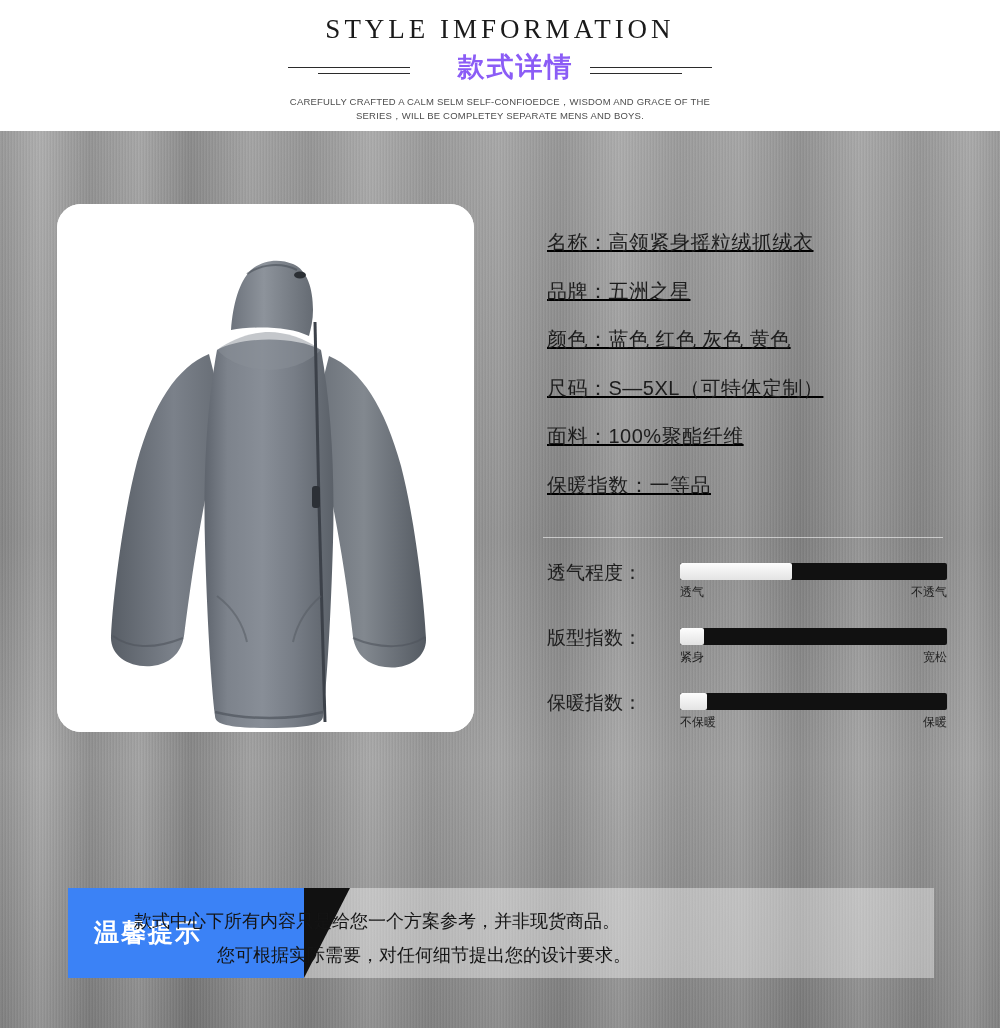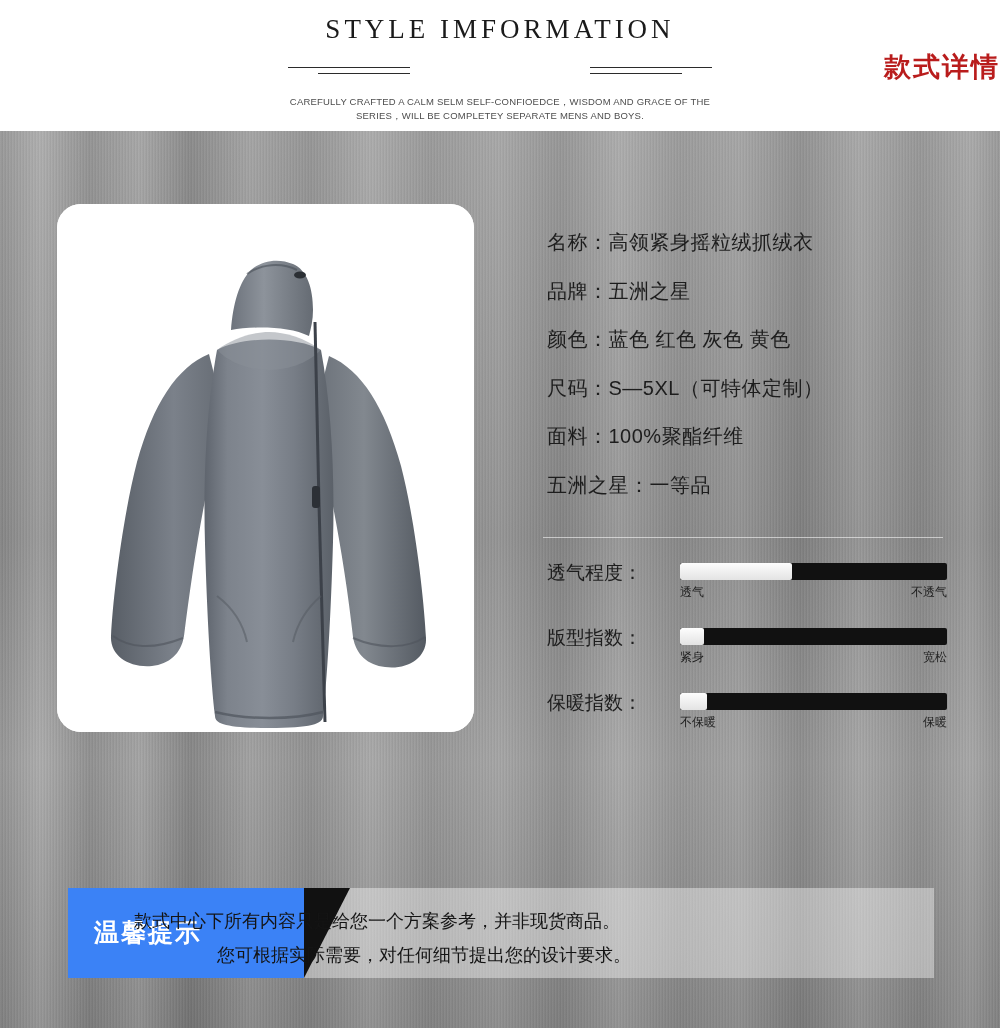--- a/index.html
+++ b/index.html
@@ -23,25 +23,25 @@
     padding-top: 14px;
     font-family: "Liberation Serif", serif;
   }
   .header-cn-wrap {
     position: relative;
     width: 1000px; height: 40px;
     margin-top: 4px;
   }
   .header-title-cn {
     position: absolute; left: 0; right: 0; top: 0;
-    text-align: right;
+    text-align: center;
     font-size: 27px;
     font-weight: bold;
     letter-spacing: 2px;
-    color: #b91c1c;
+    color: #8b5cf6;
     z-index: 2;
     padding-left: 31px;
   }
   .rule { position: absolute; top: 18px; height: 0; border-top: 1px solid #2b2b2b; }
   .rule.left  { left: 288px; width: 122px; }
   .rule.right { right: 288px; width: 122px; }
   .rule2 { position: absolute; top: 24px; height: 0; border-top: 1px solid #2b2b2b; }
   .rule2.left  { left: 318px; width: 92px; }
   .rule2.right { right: 318px; width: 92px; }
 
@@ -83,21 +83,21 @@
     overflow: hidden;
     z-index: 3;
   }
   .jacket { position: absolute; left: 0; top: 0; width: 417px; height: 528px; }
 
   
   .spec-panel {
     position: absolute; left: 513px; top: 204px; width: 440px; height: 612px;
     z-index: 3;
   }
-  .spec-list { padding: 14px 0 0 34px; }
+  .spec-list { padding: 14px 0 0 34px; text-decoration: underline; }
   .spec-row {
     font-size: 20px; color: #1d1d1d; line-height: 48.5px;
     white-space: nowrap;
     letter-spacing: 0.5px;
   }
   .divider {
     position: absolute; left: 30px; top: 333px; width: 400px;
     border-top: 1px solid rgba(255,255,255,0.55);
   }
 
@@ -236,21 +236,21 @@
     </svg>
   </div>
 
   <div class="spec-panel">
     <div class="spec-list">
       <div class="spec-row">名称：高领紧身摇粒绒抓绒衣</div>
       <div class="spec-row">品牌：五洲之星</div>
       <div class="spec-row">颜色：蓝色 红色 灰色 黄色</div>
       <div class="spec-row">尺码：S—5XL（可特体定制）</div>
       <div class="spec-row">面料：100%聚酯纤维</div>
-      <div class="spec-row">五洲之星：一等品</div>
+      <div class="spec-row">保暖指数：一等品</div>
     </div>
 
     <div class="divider"></div>
 
     <div class="gauges">
 
       <div class="gauge">
         <div class="gauge-label">透气程度：</div>
         <div class="gauge-bar">
           <div class="gauge-fill" style="width: 42%;"></div>

